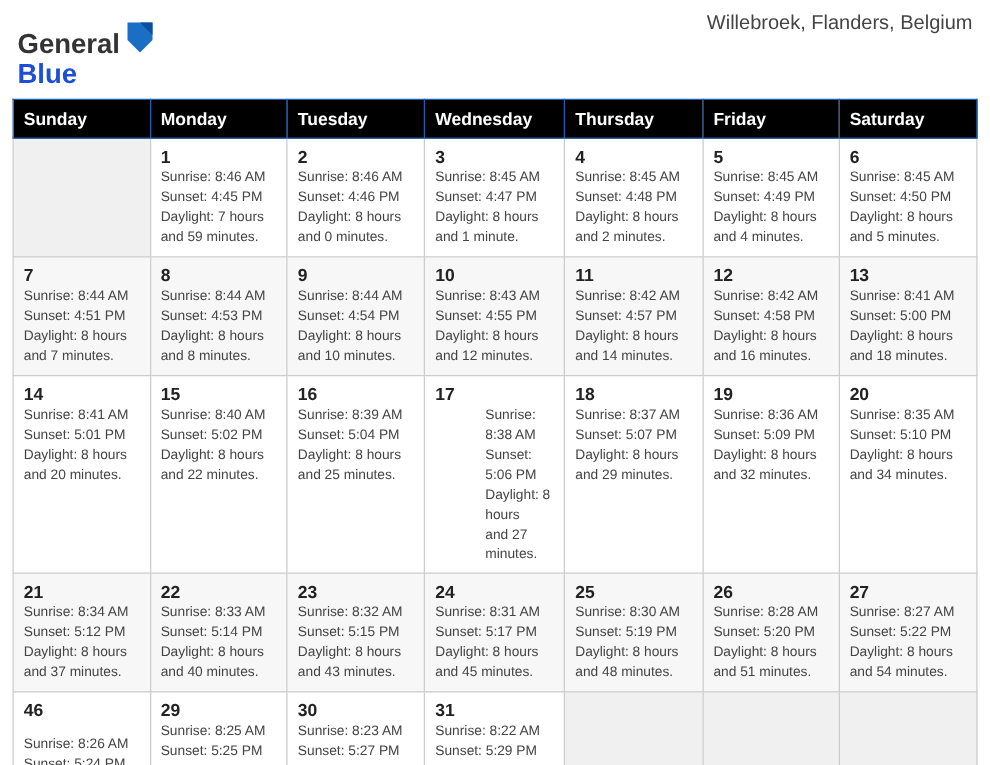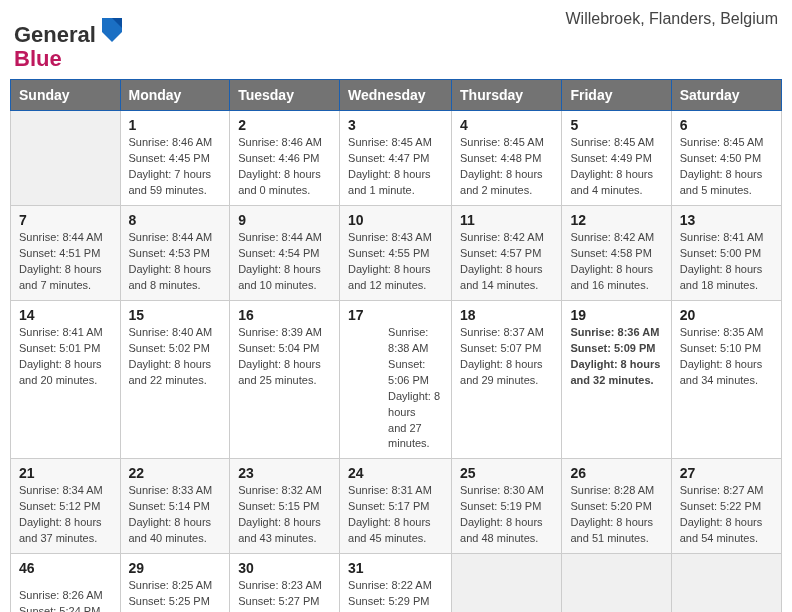--- a/index.html
+++ b/index.html
@@ -21,21 +21,21 @@
       display: flex;
       align-items: center;
       margin-top: 4px;
     }
     .logo-text {
       font-size: 22px;
       font-weight: bold;
       line-height: 1.1;
     }
     .logo-general { color: #333; }
-    .logo-blue { color: #be185d; }
+    .logo-blue { color: #1d4ed8; }
     .logo-icon {
       width: 28px;
       height: 28px;
       margin-left: 2px;
     }
     .title-area {
       text-align: right;
     }
     .month-title {
       font-size: 38px;
@@ -46,21 +46,21 @@
     .location {
       font-size: 16px;
       color: #444;
     }
     .calendar {
       width: 100%;
       border-collapse: collapse;
       border: 1px solid #ccc;
     }
     .calendar thead tr th {
-      background-color: #737373;
+      background-color: #000000;
       color: white;
       text-align: left;
       padding: 7px 8px;
       font-size: 14px;
       font-weight: bold;
       border: 1px solid #1a5fb0;
     }
     .calendar tbody tr td {
       vertical-align: top;
       padding: 6px 8px;
@@ -252,21 +252,21 @@
         </td>
         <td>
           <span class="day-number">18</span>
           <div class="day-info" style="white-space: pre-line;">Sunrise: 8:37 AM
 Sunset: 5:07 PM
 Daylight: 8 hours
 and 29 minutes.</div>
         </td>
         <td>
           <span class="day-number">19</span>
-          <div class="day-info" style="white-space: pre-line; font-weight: bold;">Sunrise: 8:36 AM
+          <div class="day-info" style="white-space: pre-line;">Sunrise: 8:36 AM
 Sunset: 5:09 PM
 Daylight: 8 hours
 and 32 minutes.</div>
         </td>
         <td>
           <span class="day-number">20</span>
           <div class="day-info" style="white-space: pre-line;">Sunrise: 8:35 AM
 Sunset: 5:10 PM
 Daylight: 8 hours
 and 34 minutes.</div>

